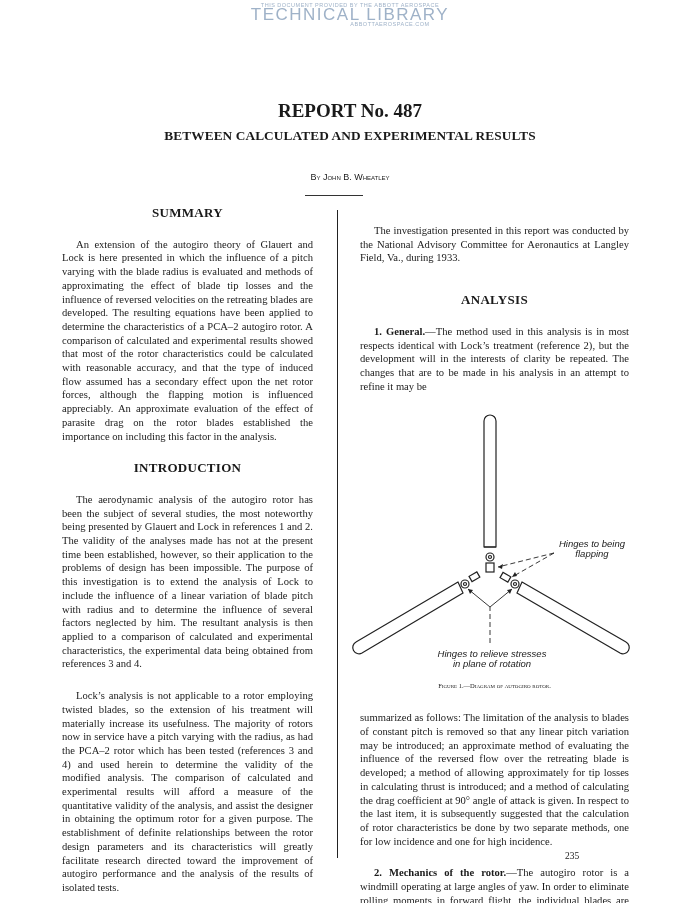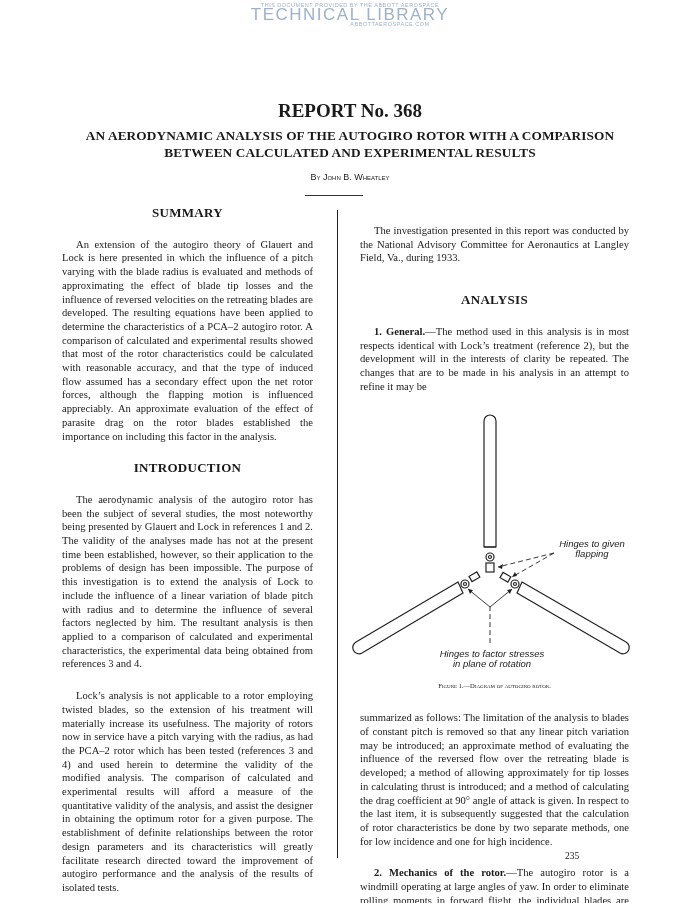--- a/index.html
+++ b/index.html
@@ -29,23 +29,22 @@
 </style>
 </head>
 <body>
 
 <div class="watermark">
   <div class="wm-line1">This document provided by the Abbott Aerospace</div>
   <div class="wm-line2">Technical Library</div>
   <div class="wm-line3">abbottaerospace.com</div>
 </div>
 
-<div class="report-no">REPORT No. 368</div>
+<div class="report-no">REPORT No. 487</div>
 <div class="title">
-  <div>AN AERODYNAMIC ANALYSIS OF THE AUTOGIRO ROTOR WITH A COMPARISON</div>
   <div>BETWEEN CALCULATED AND EXPERIMENTAL RESULTS</div>
 </div>
 <div class="author">By John B. Wheatley</div>
 <div class="rule"></div>
 
 <div class="divider"></div>
 
 <div class="col col-left">
   <div class="heading">SUMMARY</div>
   <p class="italic">An extension of the autogiro theory of Glauert and Lock is here presented in which the influence of a pitch varying with the blade radius is evaluated and methods of approximating the effect of blade tip losses and the influence of reversed velocities on the retreating blades are developed. The resulting equations have been applied to determine the characteristics of a PCA–2 autogiro rotor.  A comparison of calculated and experimental results showed that most of the rotor characteristics could be calculated with reasonable accuracy, and that the type of induced flow assumed has a secondary effect upon the net rotor forces, although the flapping motion is influenced appreciably.  An approximate evaluation of the effect of parasite drag on the rotor blades established the importance on including this factor in the analysis.</p>
@@ -94,25 +93,25 @@
         <line x1="148" y1="196" x2="170" y2="178"></line>
       </g>
       <g fill="#222">
         <polygon points="156,156 161,153 160,158"></polygon>
         <polygon points="170,166 173,161 175,165"></polygon>
         <polygon points="126,178 131,179 128,183"></polygon>
         <polygon points="170,178 168,183 165,179"></polygon>
       </g>
     </svg>
     <div class="fig-label" style="left:200px; top:128px; width:100px;">
-      <div>Hinges to given</div>
+      <div>Hinges to being</div>
       <div>flapping</div>
     </div>
     <div class="fig-label" style="left:70px; top:238px; width:160px;">
-      <div>Hinges to factor stresses</div>
+      <div>Hinges to relieve stresses</div>
       <div>in plane of rotation</div>
     </div>
     <div class="fig-caption" style="position:absolute; top:268px; left:0; width:305px;">Figure 1.—Diagram of autogiro rotor.</div>
   </div>
 
   <p style="text-indent:0">summarized as follows: The limitation of the analysis to blades of constant pitch is removed so that any linear pitch variation may be introduced; an approximate method of evaluating the influence of the reversed flow over the retreating blade is developed; a method of allowing approximately for tip losses in calculating thrust is introduced; and a method of calculating the drag coefficient at 90° angle of attack is given.  In respect to the last item, it is subsequently suggested that the calculation of rotor characteristics be done by two separate methods, one for low incidence and one for high incidence.</p>
   <p><span class="para-bold">2. Mechanics of the rotor.</span><span>—The autogiro rotor is a windmill operating at large angles of yaw.  In order to eliminate rolling moments in forward flight, the individual blades are hinged near the axis of rotation so as to permit them to oscillate without mechanical constraint in planes containing the axis of rotation.</span></p>
 </div>
 
 <div class="page-number">235</div>

